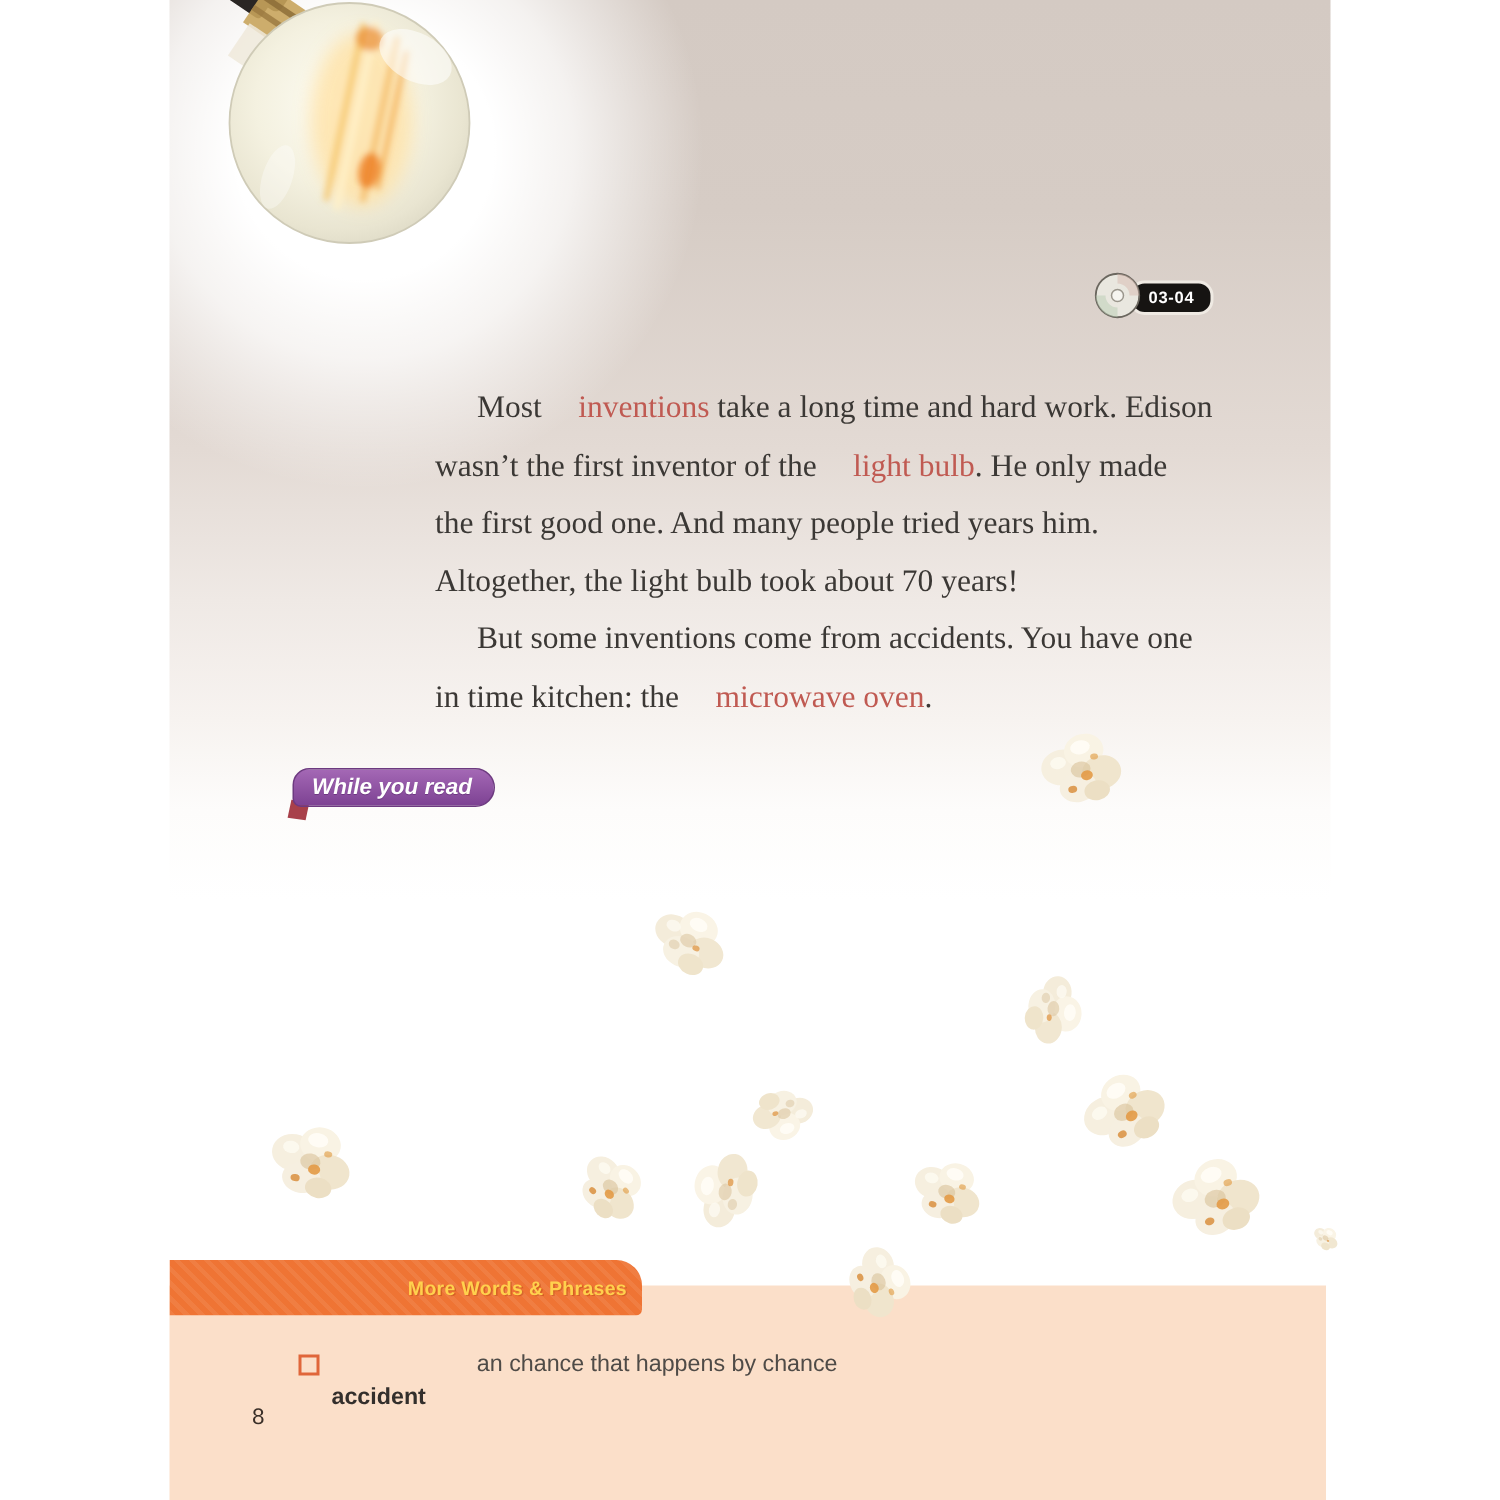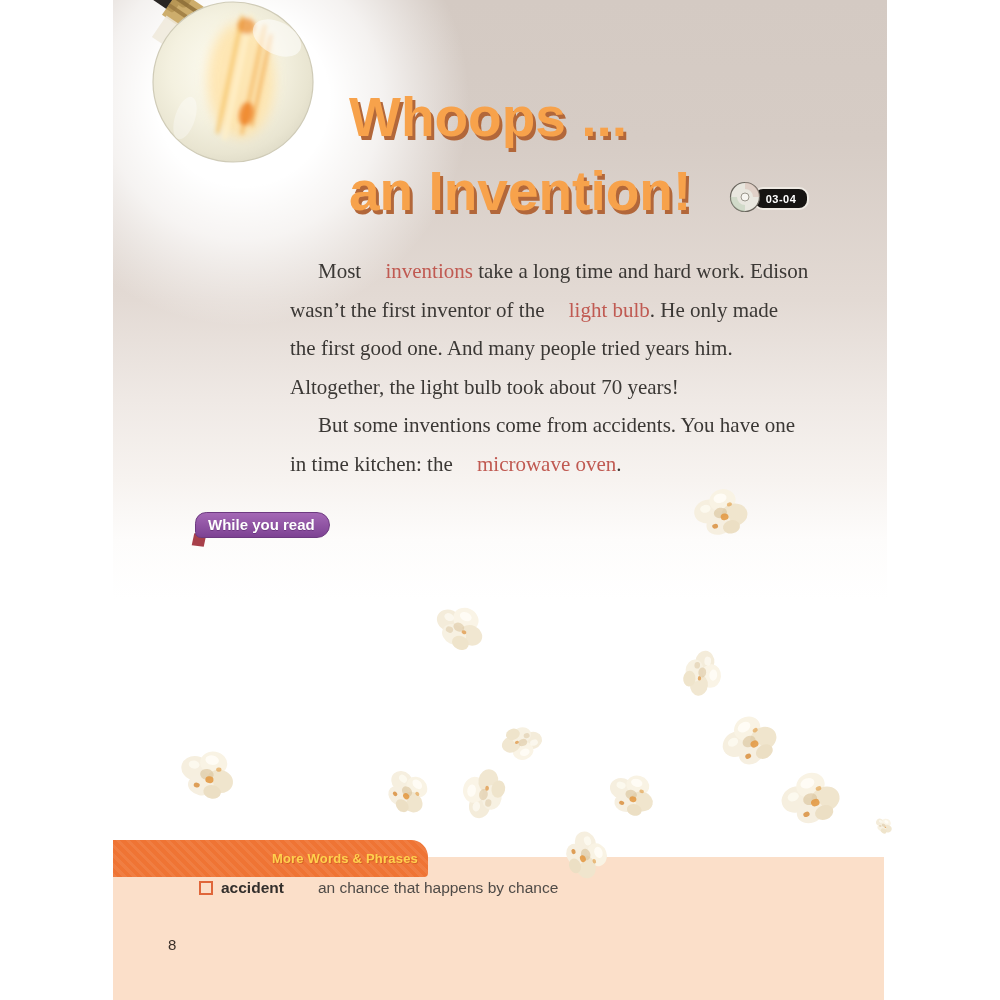--- a/index.html
+++ b/index.html
@@ -44,21 +44,21 @@
     font-size:21px;line-height:38.5px;color:#3b3835;
   }
   .bodyline{white-space:nowrap;}
   .bodyline.indent{padding-left:28px;}
   .bodyline .hl{color:#c05a52;margin-left:19px;}
   
   .wyr-badge{
     position:absolute;left:82px;top:512px;z-index:6;
     background:linear-gradient(#a468b5,#7d4293);
     border:1px solid #6d3a80;border-radius:12px 14px 14px 6px;
-    color:#ffffff;font-size:15px;font-weight:bold;
+    color:#ffffff;font-size:15px;font-weight:bold;font-style:italic;
     padding:3px 14px 4px 12px;white-space:nowrap;
     text-shadow:0 1px 0 rgba(90,40,110,.6);
   }
   .wyr-fold{
     position:absolute;left:80px;top:534px;width:12px;height:12px;z-index:5;
     background:#a8404a;transform:skew(-12deg,8deg);
   }
   .wyr-box{
     position:absolute;left:90px;top:529px;width:180px;z-index:4;
     background:#ffffff;border:1.5px solid #d6d1ca;border-radius:10px;
@@ -84,21 +84,21 @@
     text-shadow:1px 1px 0 rgba(170,60,10,.35);
   }
   .vocab-row{
     position:absolute;left:86px;top:879px;z-index:4;
     display:flex;align-items:center;font-size:15.5px;
   }
   .vocab-check{
     width:10px;height:10px;border:2px solid #e0663a;background:#fbdfc9;
     margin-right:8px;
   }
-  .vocab-word{font-weight:bold;color:#332f2c;margin-right:34px;}
+  .vocab-word{font-weight:bold;color:#332f2c;margin-right:34px;margin-top:44px;}
   .vocab-def{color:#4f4b47;}
   .page-num{
     position:absolute;left:55px;top:936px;z-index:4;
     font-size:15px;color:#3a2f28;
   }
   
   .popcorn{position:absolute;z-index:3;pointer-events:none;}
 </style>
 </head>
 <body>
@@ -152,24 +152,20 @@
       <line x1="146" y1="32" x2="146" y2="142" stroke="#f3b257" stroke-width="3.2" stroke-linecap="round" opacity=".85"></line>
       <line x1="154" y1="40" x2="154" y2="132" stroke="#ef9a38" stroke-width="3" stroke-linecap="round" opacity=".7"></line>
       <ellipse cx="146" cy="122" rx="7" ry="12" fill="#ee7d1f" opacity=".8"></ellipse>
       <ellipse cx="128" cy="36" rx="9" ry="8" fill="#e98a2c" opacity=".7"></ellipse>
     </g>
 
     <ellipse cx="170" cy="48" rx="26" ry="16" fill="#ffffff" opacity=".55" transform="rotate(28 170 48)"></ellipse>
     <ellipse cx="78" cy="128" rx="10" ry="22" fill="#ffffff" opacity=".35" transform="rotate(18 78 128)"></ellipse>
   </svg>
 
-  <div class="title">
-    <div>Whoops ...</div>
-    <div>an Invention!</div>
-  </div>
 
   <div class="cd-group">
     <div class="cd-label">03-04</div>
     <svg class="cd-disc" width="32" height="32" viewBox="0 0 32 32">
       <circle cx="16" cy="16" r="14.5" fill="#e9e7df" stroke="#6b675f" stroke-width="1.2"></circle>
       <path d="M16 1.5 A14.5 14.5 0 0 1 30.5 16 L24 16 A8 8 0 0 0 16 8 Z" fill="#d8b9b0" opacity=".5"></path>
       <path d="M1.5 16 A14.5 14.5 0 0 0 16 30.5 L16 24 A8 8 0 0 1 8 16 Z" fill="#b9cdb4" opacity=".5"></path>
       <circle cx="16" cy="16" r="4" fill="#f6f5f0" stroke="#9a968c" stroke-width="1"></circle>
     </svg>
   </div>

